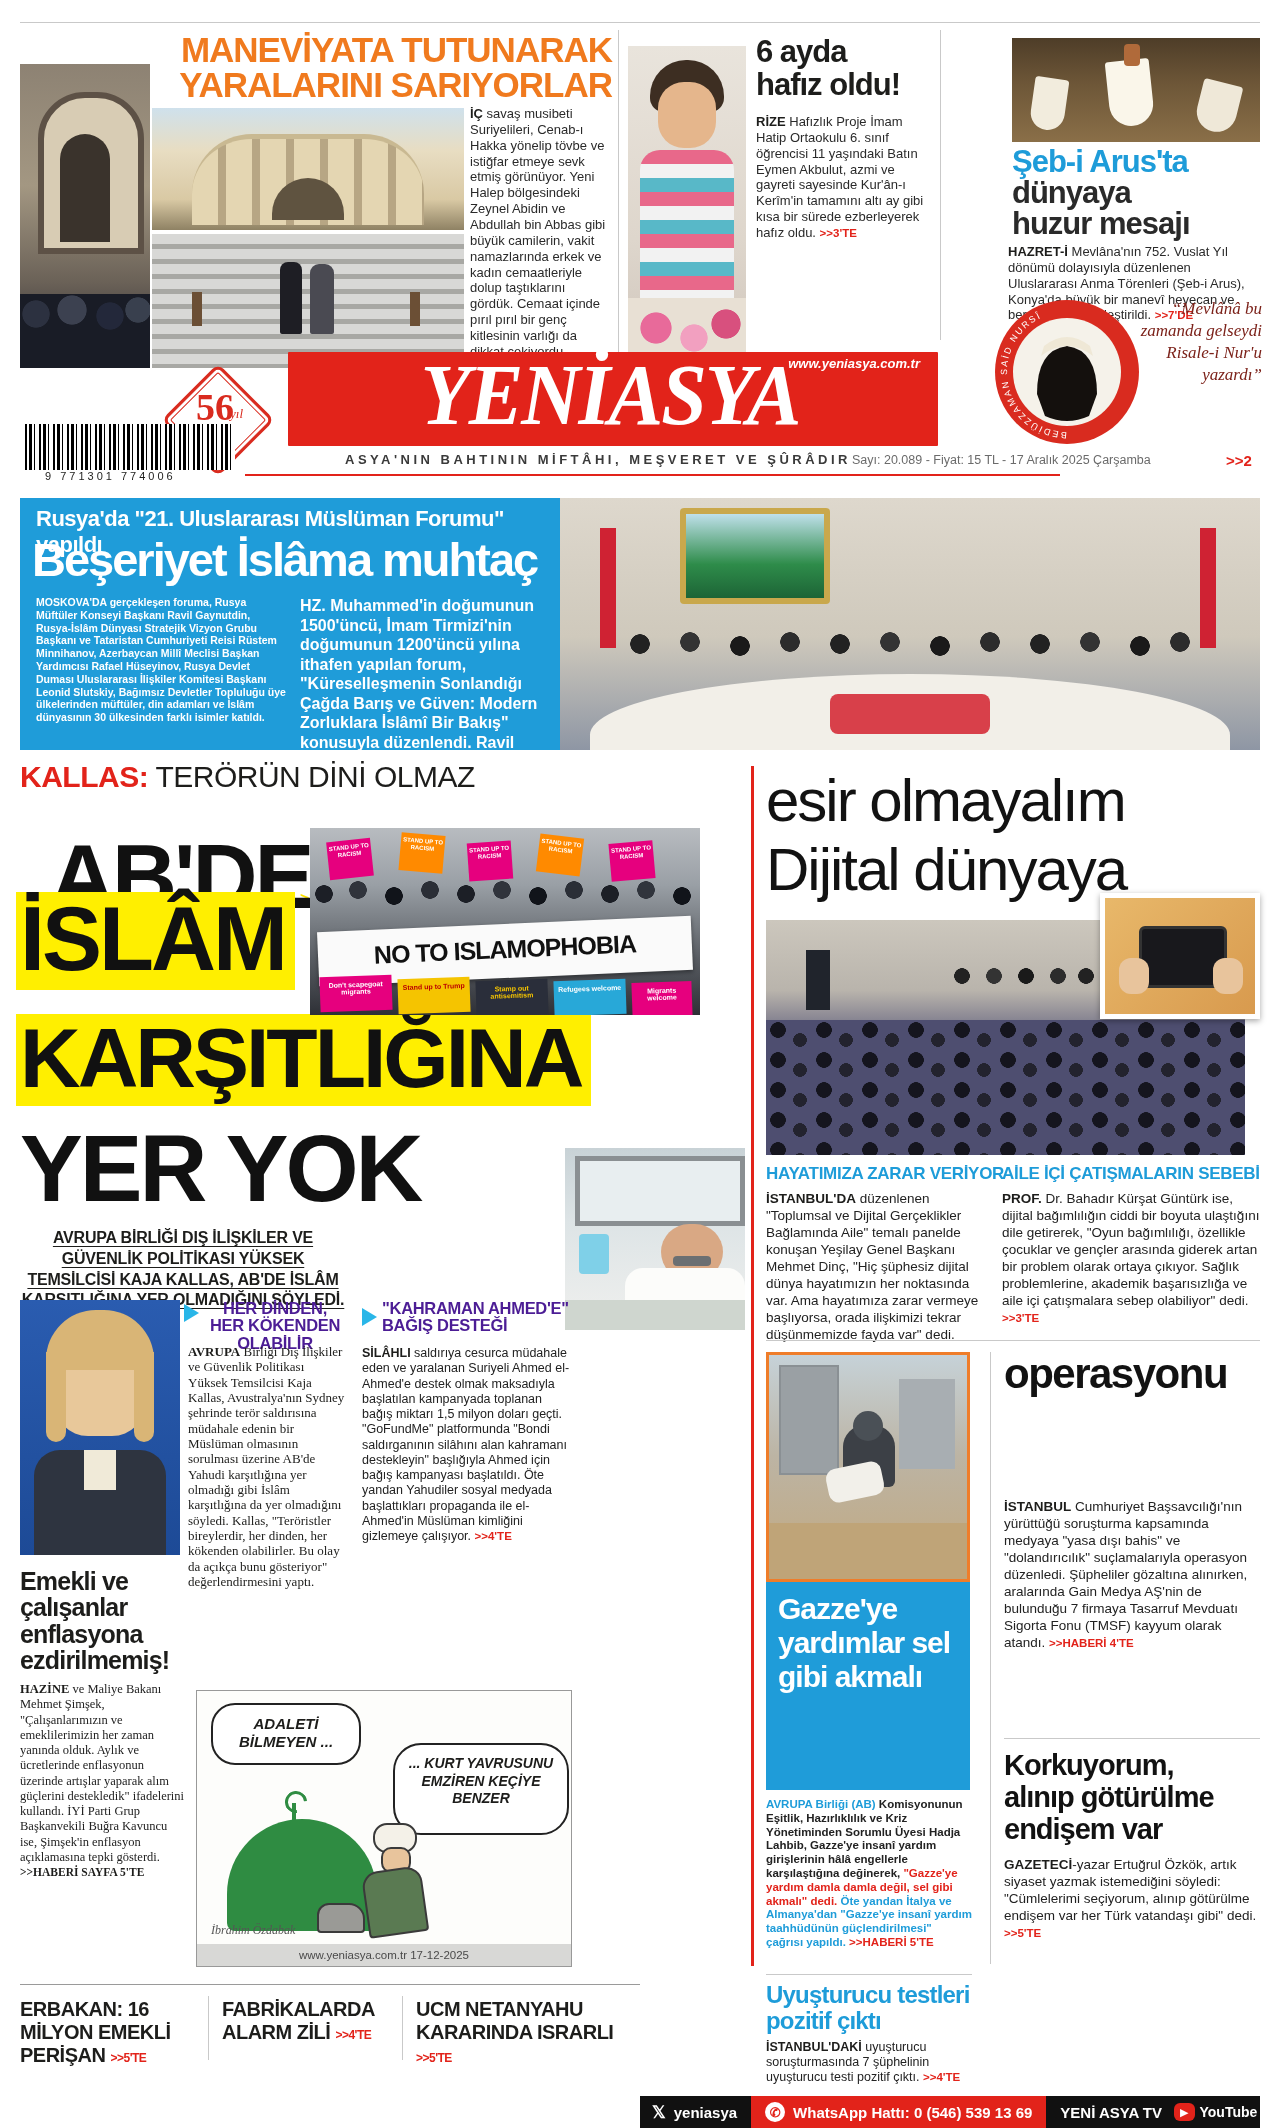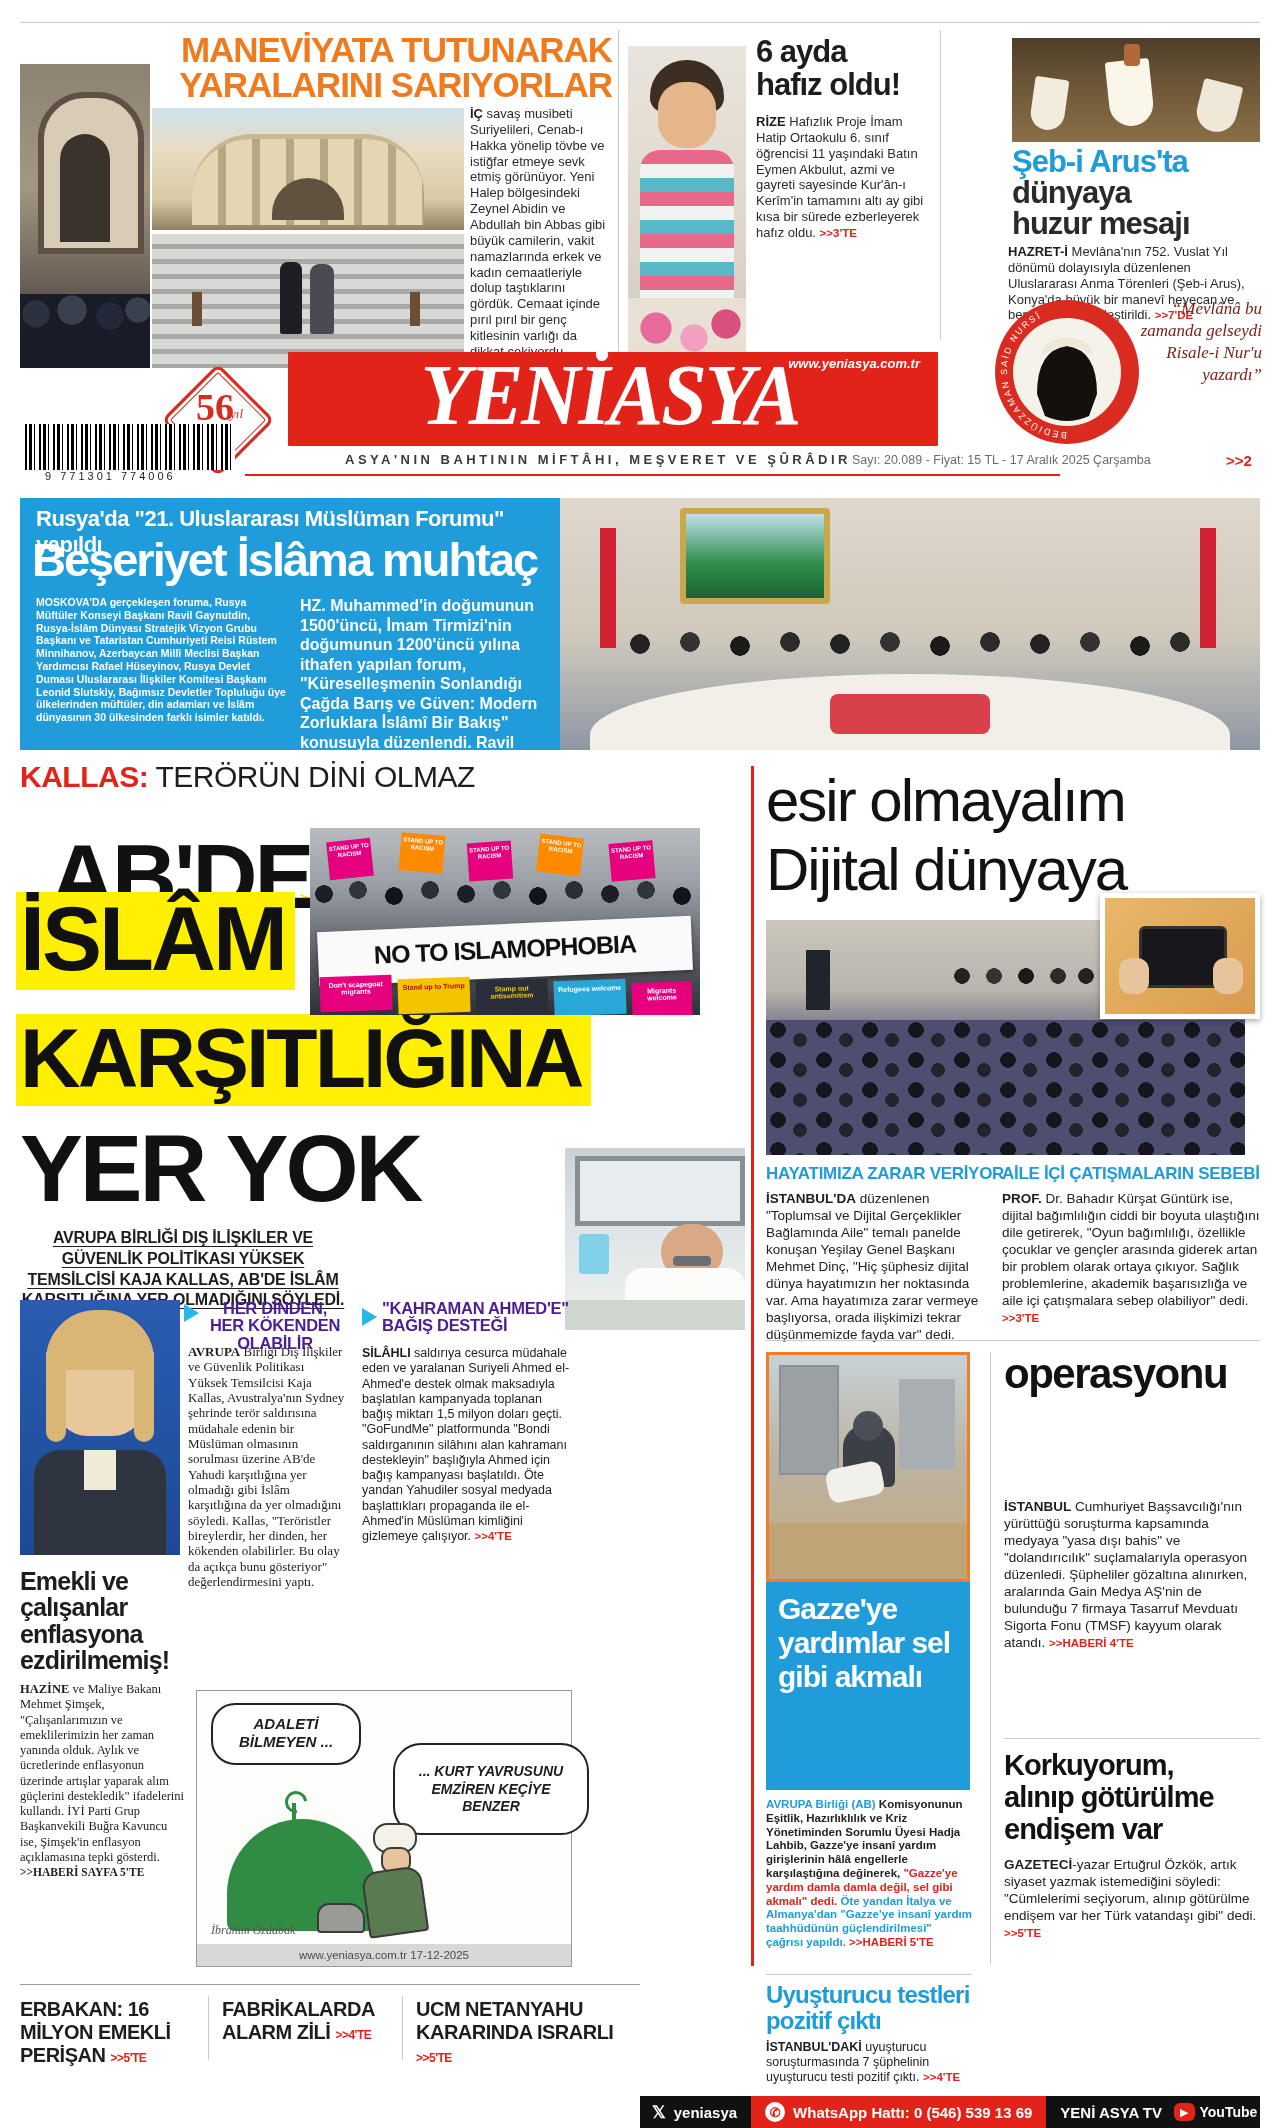--- a/index.html
+++ b/index.html
@@ -204,21 +204,21 @@
   <span class="lead">SİLÂHLI</span><span> saldırıya cesurca müdahale eden ve yaralanan Suriyeli Ahmed el-Ahmed'e destek olmak maksadıyla başlatılan kampanyada toplanan bağış miktarı 1,5 milyon doları geçti. "GoFundMe" platformunda "Bondi saldırganının silâhını alan kahramanı destekleyin" başlığıyla Ahmed için bağış kampanyası başlatıldı. Öte yandan Yahudiler sosyal medyada başlattıkları propaganda ile el-Ahmed'in Müslüman kimliğini gizlemeye çalışıyor. </span><span class="ref">&gt;&gt;4'TE</span>
 </p>
 
 <div class="abs" style="left:20px;top:1568px;width:168px;font-size:25px;font-weight:bold;line-height:1.05;letter-spacing:-0.8px;">Emekli ve çalışanlar enflasyona ezdirilmemiş!</div>
 <p class="abs" style="left:20px;top:1682px;width:165px;margin:0;font-size:12.5px;line-height:1.22;color:#222;font-family:'Liberation Serif',serif;">
   <span class="lead" style="font-family:'Liberation Serif',serif;">HAZİNE</span><span> ve Maliye Bakanı Mehmet Şimşek, "Çalışanlarımızın ve emeklilerimizin her zaman yanında olduk. Aylık ve ücretlerinde enflasyonun üzerinde artışlar yaparak alım güçlerini destekledik" ifadelerini kullandı. İYİ Parti Grup Başkanvekili Buğra Kavuncu ise, Şimşek'in enflasyon açıklamasına tepki gösterdi. </span><span class="ref-dark">&gt;&gt;HABERİ SAYFA 5'TE</span>
 </p>
 
 <div class="abs" style="left:196px;top:1690px;width:374px;height:275px;border:1px solid #999;background:#fdfdfb;">
   <div style="position:absolute;left:14px;top:12px;width:150px;height:62px;border:2px solid #222;border-radius:24px;background:#fff;text-align:center;font-weight:bold;font-style:italic;font-size:15px;line-height:1.2;padding-top:10px;box-sizing:border-box;">ADALETİ BİLMEYEN ...</div>
-  <div style="position:absolute;left:196px;top:52px;width:196px;height:92px;border:2px solid #222;border-radius:28px;background:#fff;text-align:center;font-weight:bold;font-style:italic;font-size:14px;line-height:1.25;padding:18px 8px;box-sizing:border-box;">... KURT YAVRUSUNU EMZİREN KEÇİYE BENZER</div>
+  <div style="position:absolute;left:196px;top:52px;width:176px;height:92px;border:2px solid #222;border-radius:28px;background:#fff;text-align:center;font-weight:bold;font-style:italic;font-size:14px;line-height:1.25;padding:10px 8px;box-sizing:border-box;">... KURT YAVRUSUNU EMZİREN KEÇİYE BENZER</div>
   <div style="position:absolute;left:30px;top:128px;width:150px;height:112px;background:#2f8c42;border-radius:75px 75px 8px 8px;"></div>
   <div style="position:absolute;left:95px;top:112px;width:4px;height:18px;background:#2f8c42;"></div>
   <div style="position:absolute;left:88px;top:100px;width:16px;height:16px;border:3px solid #2f8c42;border-radius:50%;border-right-color:transparent;transform:rotate(40deg);"></div>
   <div style="position:absolute;left:176px;top:132px;width:40px;height:26px;background:#f4f1e8;border:2px solid #3a3a3a;border-radius:14px;"></div>
   <div style="position:absolute;left:184px;top:156px;width:26px;height:22px;background:#e8c49c;border:2px solid #3a3a3a;border-radius:10px;"></div>
   <div style="position:absolute;left:168px;top:178px;width:56px;height:62px;background:#5a7a52;border:2px solid #3a3a3a;border-radius:16px 16px 4px 4px;transform:rotate(-8deg);"></div>
   <div style="position:absolute;left:120px;top:212px;width:44px;height:26px;background:#9a9a96;border:2px solid #3a3a3a;border-radius:12px 16px 4px 4px;"></div>
   <div style="position:absolute;left:14px;top:232px;font-family:'Liberation Serif',serif;font-style:italic;font-size:12px;color:#555;">İbrahim Özdabak</div>
   <div style="position:absolute;left:0;bottom:0;width:100%;height:22px;background:#d8d8d6;color:#4a4a4a;font-size:11.5px;line-height:22px;text-align:center;">www.yeniasya.com.tr 17-12-2025</div>
 </div>

